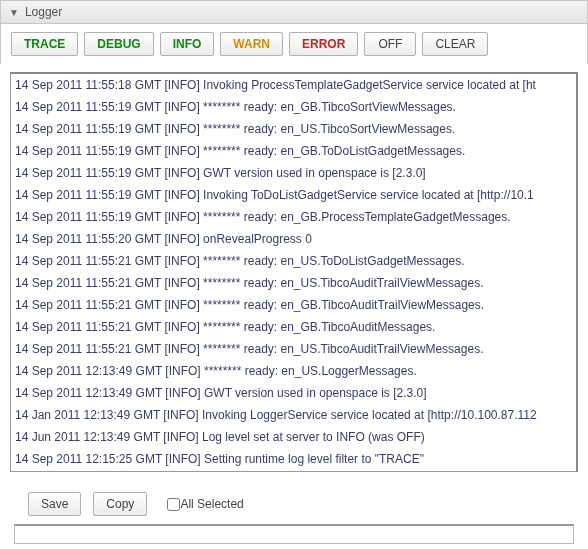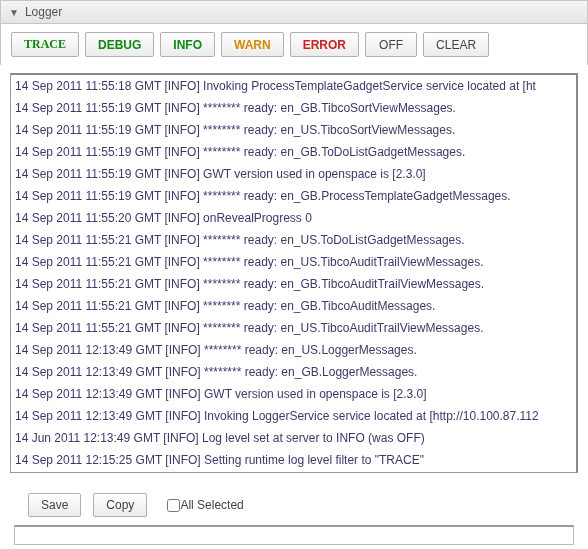--- a/index.html
+++ b/index.html
@@ -33,21 +33,21 @@
     background: linear-gradient(#fefefe, #ececec);
     border: 1px solid #b0b0b0;
     border-radius: 2px;
     padding: 4px 12px;
     font-size: 12px;
     cursor: pointer;
     min-width: 52px;
     color: #444;
   }
   .btn.level { font-weight: bold; }
-  .btn.trace { color: #0b8a0b; font-family: Liberation Serif, serif; }
+  .btn.trace { color: #0b8a0b; }
   .btn.debug { color: #0b8a0b; }
   .btn.info  { color: #0b8a0b; }
   .btn.warn  { color: #d18b00; }
   .btn.error { color: #c22; }
   .btn.fatal { color: #c22; }
   .log-pane {
     border: 1px solid #999;
     margin: 8px 10px;
     height: 400px;
     overflow: hidden;
@@ -103,31 +103,31 @@
   <button class="btn">OFF</button>
   <button class="btn">CLEAR</button>
 </div>
 
 <div class="log-pane" id="log-pane">
     <div class="log-row">14 Sep 2011 11:55:18 GMT [INFO] Invoking ProcessTemplateGadgetService service located at [ht</div>
     <div class="log-row">14 Sep 2011 11:55:19 GMT [INFO] ******** ready: en_GB.TibcoSortViewMessages.</div>
     <div class="log-row">14 Sep 2011 11:55:19 GMT [INFO] ******** ready: en_US.TibcoSortViewMessages.</div>
     <div class="log-row">14 Sep 2011 11:55:19 GMT [INFO] ******** ready: en_GB.ToDoListGadgetMessages.</div>
     <div class="log-row">14 Sep 2011 11:55:19 GMT [INFO] GWT version used in openspace is [2.3.0]</div>
+    <div class="log-row">14 Sep 2011 11:55:19 GMT [INFO] Invoking ToDoListGadgetService service located at [http://10.1</div>
     <div class="log-row">14 Sep 2011 11:55:19 GMT [INFO] ******** ready: en_GB.ProcessTemplateGadgetMessages.</div>
     <div class="log-row">14 Sep 2011 11:55:20 GMT [INFO] onRevealProgress 0</div>
     <div class="log-row">14 Sep 2011 11:55:21 GMT [INFO] ******** ready: en_US.ToDoListGadgetMessages.</div>
     <div class="log-row">14 Sep 2011 11:55:21 GMT [INFO] ******** ready: en_US.TibcoAuditTrailViewMessages.</div>
     <div class="log-row">14 Sep 2011 11:55:21 GMT [INFO] ******** ready: en_GB.TibcoAuditTrailViewMessages.</div>
     <div class="log-row">14 Sep 2011 11:55:21 GMT [INFO] ******** ready: en_GB.TibcoAuditMessages.</div>
     <div class="log-row">14 Sep 2011 11:55:21 GMT [INFO] ******** ready: en_US.TibcoAuditTrailViewMessages.</div>
     <div class="log-row">14 Sep 2011 12:13:49 GMT [INFO] ******** ready: en_US.LoggerMessages.</div>
-    <div class="log-row">14 Sep 2011 12:13:49 GMT [INFO] ******** ready: en_GB.LoggerMessages.</div>
     <div class="log-row">14 Sep 2011 12:13:49 GMT [INFO] GWT version used in openspace is [2.3.0]</div>
-    <div class="log-row">14 Sep 2011 12:13:49 GMT [INFO] Invoking LoggerService service located at [http://10.100.87.112</div>
+    <div class="log-row">14 Jan 2011 12:13:49 GMT [INFO] Invoking LoggerService service located at [http://10.100.87.112</div>
     <div class="log-row">14 Jun 2011 12:13:49 GMT [INFO] Log level set at server to INFO (was OFF)</div>
     <div class="log-row">14 Sep 2011 12:15:25 GMT [INFO] Setting runtime log level filter to "TRACE"</div>
   </div>
 
 <div class="bottom-bar">
   <button class="btn">Save</button>
   <button class="btn">Copy</button>
   <label class="chk-wrap">
     <input type="checkbox" style="">
     <span>All Selected</span>

